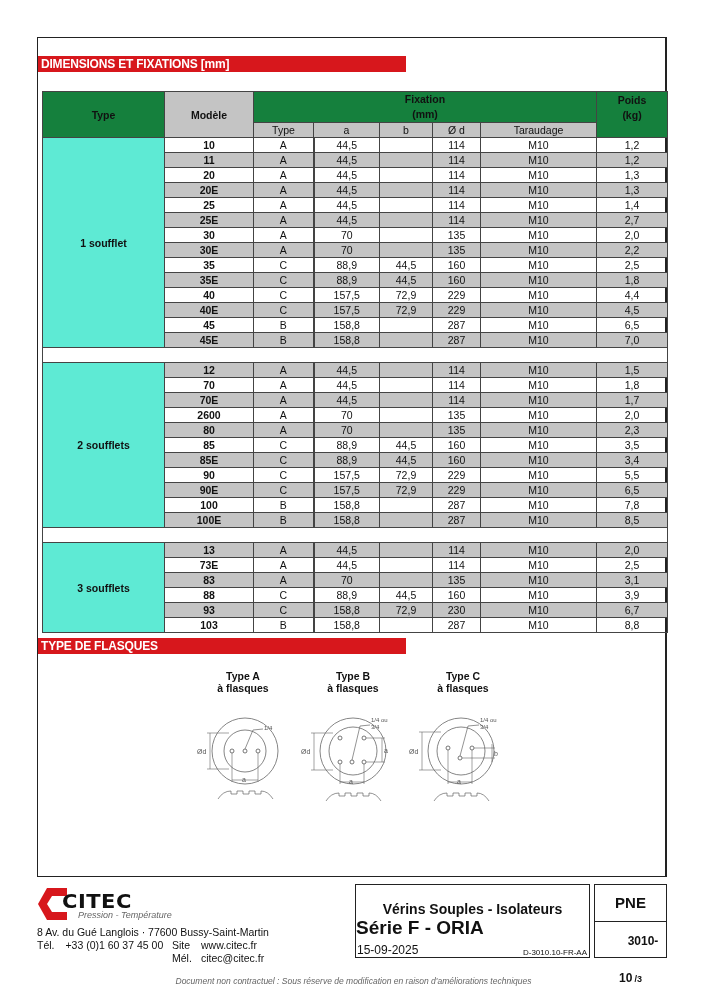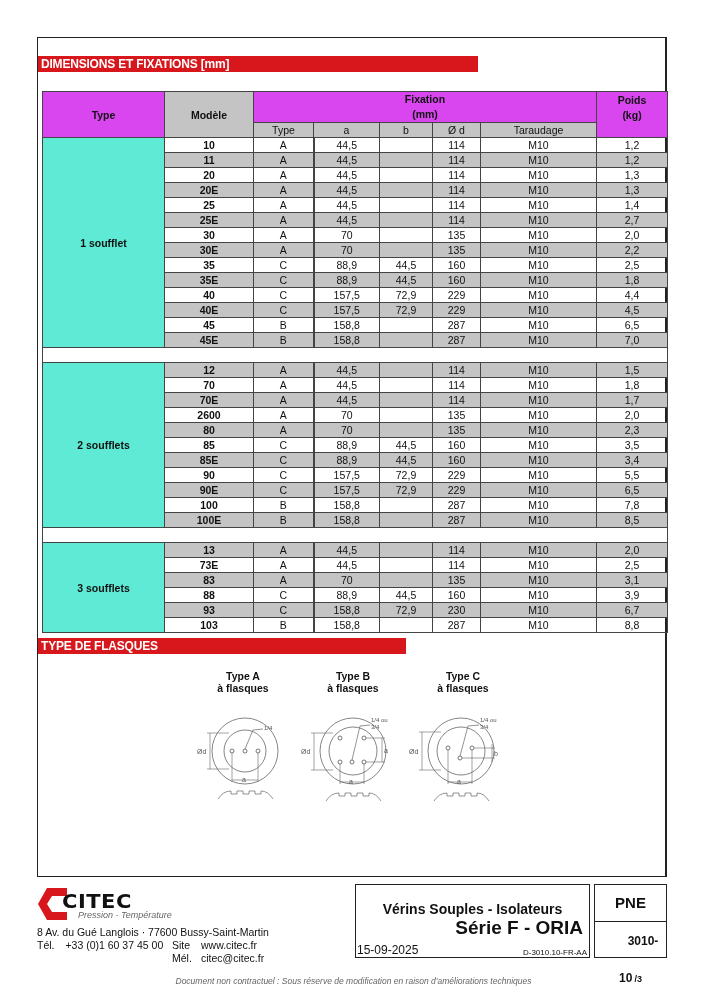--- a/index.html
+++ b/index.html
@@ -2,40 +2,40 @@
 <html><head>
 <meta charset="utf-8">
 <style>
   html,body{margin:0;padding:0;background:#fff;}
   body{width:707px;height:1000px;position:relative;font-family:"Liberation Sans",sans-serif;color:#111;overflow:hidden;}
   .frame{position:absolute;left:37px;top:37px;width:630px;height:840px;border:1px solid #222;border-right:2px solid #222;box-sizing:border-box;}
   .section-bar{position:absolute;background:#d7171c;color:#fff;font-weight:bold;font-size:12px;height:16px;line-height:16px;padding-left:3px;box-sizing:border-box;letter-spacing:-0.2px;}
   table.dims{position:absolute;left:42px;top:91px;border-collapse:collapse;font-size:10.5px;table-layout:fixed;}
   table.dims td,table.dims th{border:1px solid #444;padding:0;text-align:center;height:14px;line-height:14px;}
   table.dims th{font-weight:bold;}
-  .hdr-white{background:#d946ef;}
+  .hdr-white{background:#15803d;}
   .hdr-gray{background:#c4c4c4;}
   .sub{background:#c4c4c4;font-weight:normal !important;}
   tr.g td.mod, tr.g td.val{background:#c4c4c4;}
   td.mod{font-weight:bold;}
   td.grp{font-weight:bold;background:#5eead4;}
   tr.spacer td{height:14px;border-left:1px solid #444;border-right:1px solid #444;background:#fff;}
   td.thick{border-left:2px solid #444 !important;}
   .diagram{position:absolute;top:670px;width:120px;text-align:center;}
   .diagram .title{font-weight:bold;font-size:10.5px;line-height:12px;}
   .footer-addr{position:absolute;left:37px;font-size:10.5px;}
   .titlebox{position:absolute;left:355px;top:884px;width:235px;height:74px;border:1.5px solid #222;box-sizing:border-box;padding-left:18px;}
   .pnebox{position:absolute;left:594px;top:884px;width:73px;height:74px;border:1.5px solid #222;box-sizing:border-box;}
 </style>
 </head>
 <body>
 
 <div class="frame"></div>
 
-<div class="section-bar" style="left:38px;top:56px;width:440px;">DIMENSIONS ET FIXATIONS [mm]</div>
+<div class="section-bar" style="left:38px;top:56px;width:368px;">DIMENSIONS ET FIXATIONS [mm]</div>
 
 <table class="dims" id="dims">
   <colgroup>
     <col style="width:122px">
       <col style="width:89px">
       <col style="width:60px">
       <col style="width:66px">
       <col style="width:53px">
       <col style="width:48px">
       <col style="width:116px">
@@ -451,21 +451,21 @@
   <span style="position:absolute;left:135px;">Site</span>
   <span style="position:absolute;left:164px;white-space:nowrap">www.citec.fr</span>
 </div>
 <div class="footer-addr" style="top:952px;">
   <span style="position:absolute;left:135px;">Mél.</span>
   <span style="position:absolute;left:164px;white-space:nowrap">citec@citec.fr</span>
 </div>
 
 <div class="titlebox">
   <div style="position:absolute;left:0;right:0;top:16px;text-align:center;font-weight:bold;font-size:14px;">Vérins Souples - Isolateurs</div>
-  <div style="position:absolute;left:0;right:6px;top:32px;text-align:right;font-weight:bold;font-size:19px;">Série F - ORIA</div>
+  <div style="position:absolute;left:0;right:0;top:32px;text-align:left;font-weight:bold;font-size:19px;">Série F - ORIA</div>
   <div style="position:absolute;left:1px;bottom:0px;font-size:12px;">15-09-2025</div>
   <div style="position:absolute;right:2px;bottom:0px;font-size:8px;">D-3010.10-FR-AA</div>
 </div>
 
 <div class="pnebox">
   <div style="height:36px;line-height:36px;text-align:center;font-weight:bold;font-size:15px;border-bottom:1.5px solid #222;">PNE</div>
   <div style="text-align:center;line-height:36px;font-weight:bold;">
     <span style="font-size:12px;margin-left:25px;">3010-10</span><span style="font-size:9px;margin-left:2px">/3</span>
   </div>
 </div>

